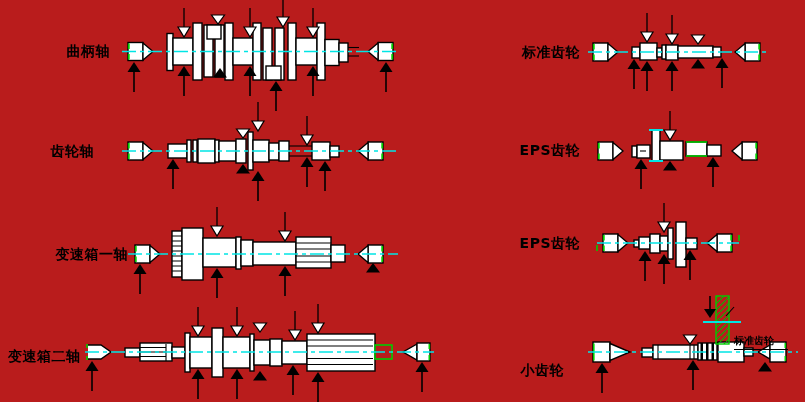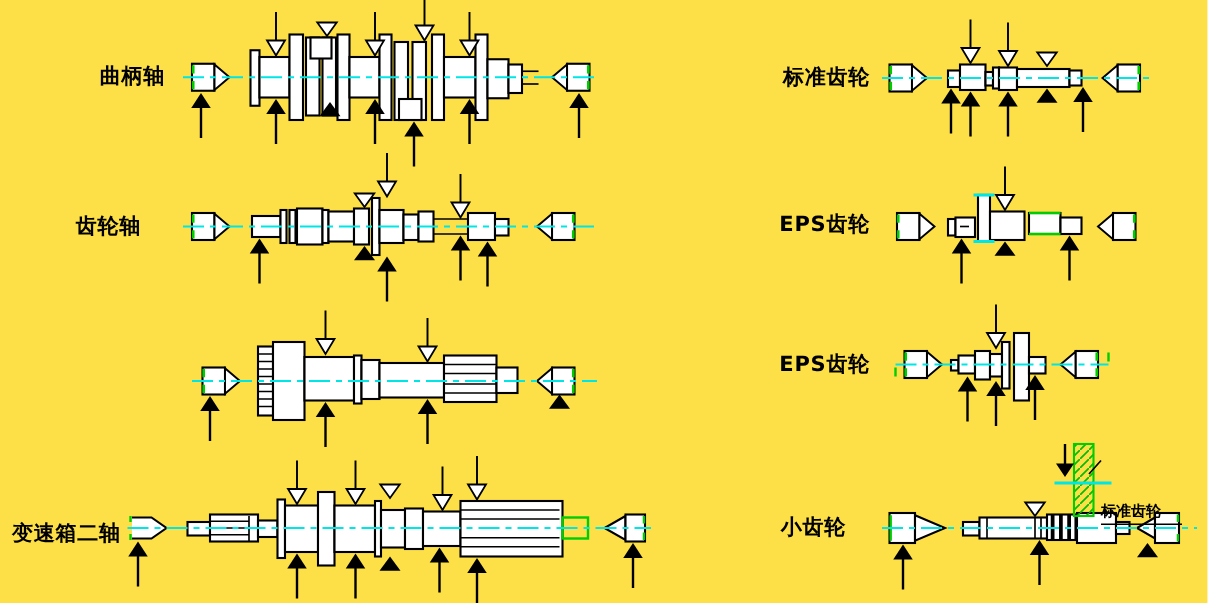--- a/index.html
+++ b/index.html
@@ -1,16 +1,16 @@
 <!DOCTYPE html>
 <html><head>
 <meta charset="utf-8">
 <style>
   html,body{margin:0;padding:0;background:#fff;}
-  #canvas{position:relative;width:805px;height:402px;background:#fde047;overflow:hidden;
+  #canvas{position:relative;width:805px;height:402px;background:#b91c1c;overflow:hidden;
           font-family:"DejaVu Sans","Liberation Sans",sans-serif;text-decoration:underline;}
   #canvas svg{position:absolute;left:0;top:0;}
   .dlabel{position:absolute;font-size:14px;font-weight:bold;color:#000;
           text-align:right;line-height:15px;letter-spacing:0.5px;white-space:nowrap;}
   .anno{position:absolute;font-size:10px;font-weight:bold;color:#000;
         border-bottom:1.3px solid #000;padding:0 14px 1px 0;white-space:nowrap;}
   .part{fill:#fff;stroke:#000;stroke-width:1.4;}
   .thin{stroke:#000;stroke-width:1.1;fill:none;}
   .cl{stroke:#00e5e5;stroke-width:1.3;fill:none;stroke-dasharray:14 4 4 4;}
   .cyan2{stroke:#00e5e5;stroke-width:2;fill:none;}
@@ -363,20 +363,21 @@
   <g>
     <use href="#sup" transform="translate(602,363)"></use>
     <use href="#sup" transform="translate(693,360)"></use>
     <use href="#padup" transform="translate(765,362)"></use>
   </g>
 </g>
 </svg>
 
 <div class="dlabel" style="left:38px;top:44px;width:72px;">曲柄轴</div>
 <div class="dlabel" style="left:22px;top:144px;width:72px;">齿轮轴</div>
+<div class="dlabel" style="left:28px;top:247px;width:100px;">变速箱一轴</div>
 <div class="dlabel" style="left:8px;top:349px;width:72px;">变速箱二轴</div>
 <div class="dlabel" style="left:508px;top:45px;width:72px;">标准齿轮</div>
 <div class="dlabel" style="left:512px;top:143px;width:68px;">EPS齿轮</div>
 <div class="dlabel" style="left:512px;top:236px;width:68px;">EPS齿轮</div>
-<div class="dlabel" style="left:512px;top:345px;width:52px;">小齿轮</div>
+<div class="dlabel" style="left:512px;top:363px;width:52px;">小齿轮</div>
 <div class="anno" style="left:734px;top:294px;margin-top:40px;">标准齿轮</div>
 
 </div>
 
 </body></html>

